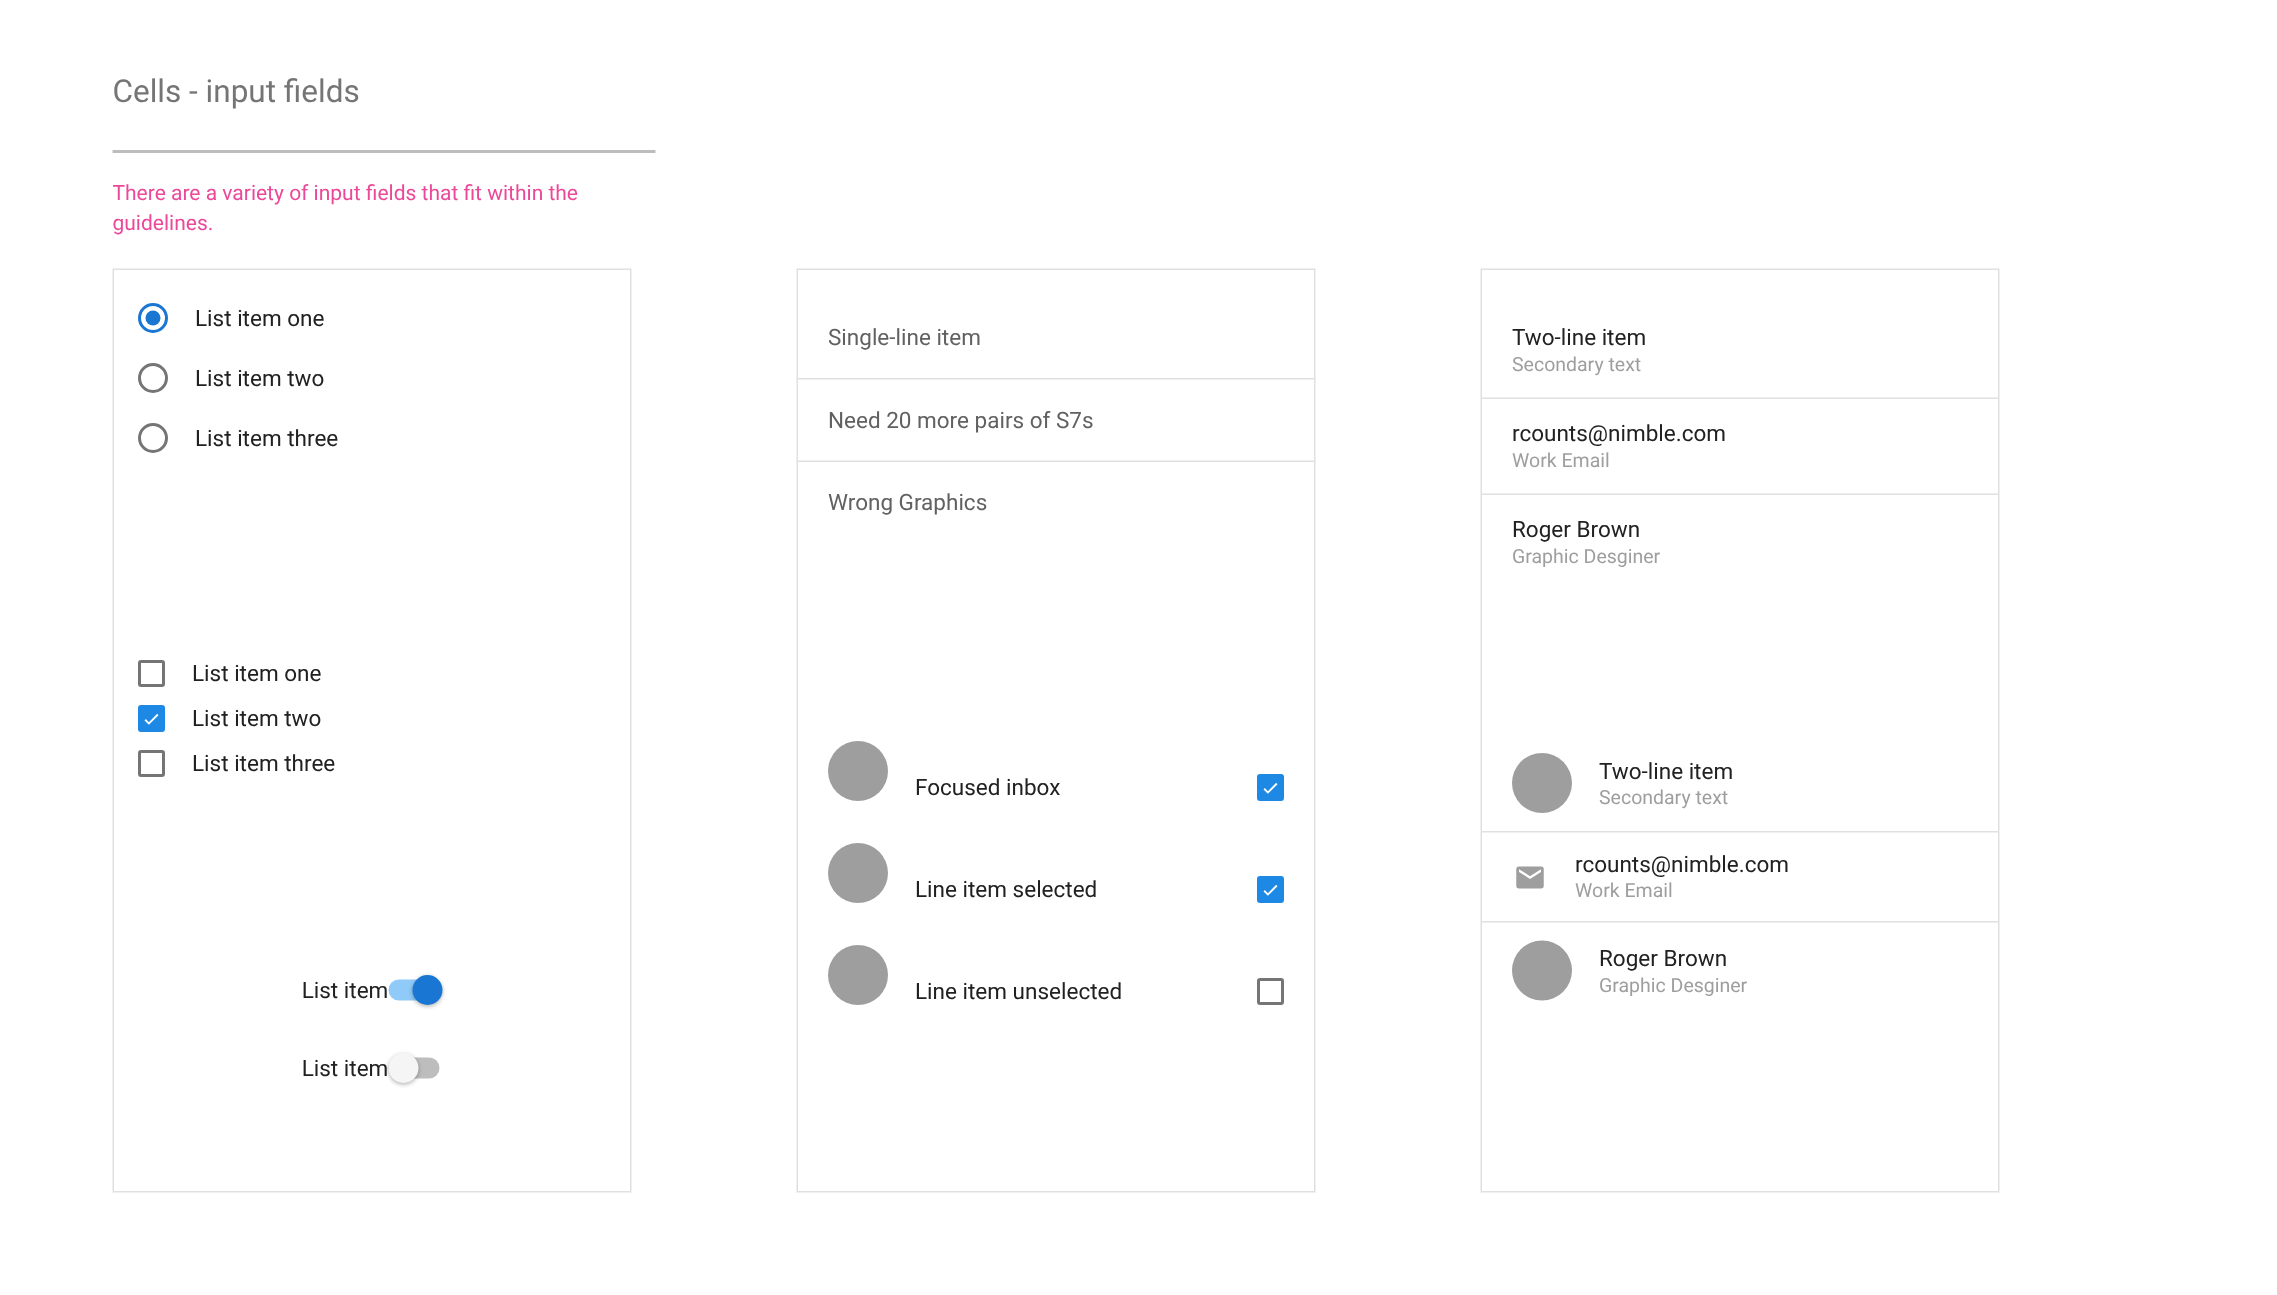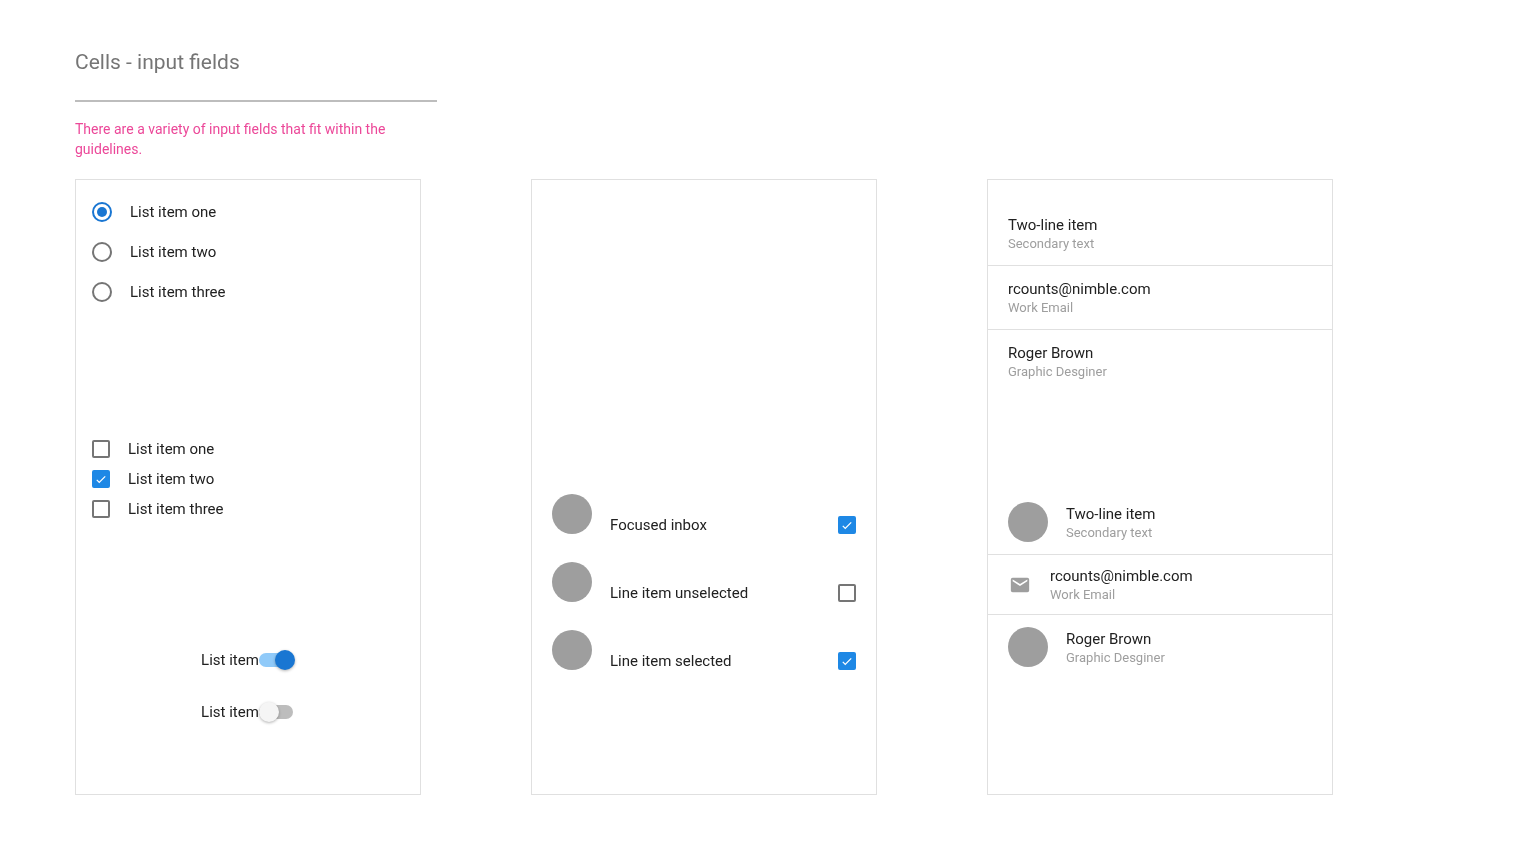--- a/index.html
+++ b/index.html
@@ -178,44 +178,49 @@
         <span>List item</span>
         <span class="switch">
             <span class="track"></span>
             <span class="thumb"></span>
           </span>
       </div>
     </div>
   </div>
 
   <div class="card">
+    <div class="col2-top">
+      <div class="single-row">Single-line item</div>
+      <div class="single-row">Need 20 more pairs of S7s</div>
+      <div class="single-row">Wrong Graphics</div>
+    </div>
     <div class="col2-bottom">
       <div class="avatar-row">
         <span class="avatar"></span>
         <span class="label">Focused inbox</span>
         <span class="chk-right checked">
           <svg viewBox="0 0 24 24">
               <path fill="#fff" d="M9 16.2l-3.5-3.5L4 14.2 9 19.2 20 8.2 18.5 6.7z"></path>
             </svg>
         </span>
       </div>
       <div class="avatar-row">
         <span class="avatar"></span>
-        <span class="label">Line item unselected</span>
-        <span class="chk-right">
-          
-        </span>
-      </div>
-      <div class="avatar-row">
-        <span class="avatar"></span>
         <span class="label">Line item selected</span>
         <span class="chk-right checked">
           <svg viewBox="0 0 24 24">
               <path fill="#fff" d="M9 16.2l-3.5-3.5L4 14.2 9 19.2 20 8.2 18.5 6.7z"></path>
             </svg>
+        </span>
+      </div>
+      <div class="avatar-row">
+        <span class="avatar"></span>
+        <span class="label">Line item unselected</span>
+        <span class="chk-right">
+          
         </span>
       </div>
     </div>
   </div>
 
   <div class="card">
     <div>
       <div class="two-line">
         <div class="primary">Two-line item</div>
         <div class="secondary">Secondary text</div>

